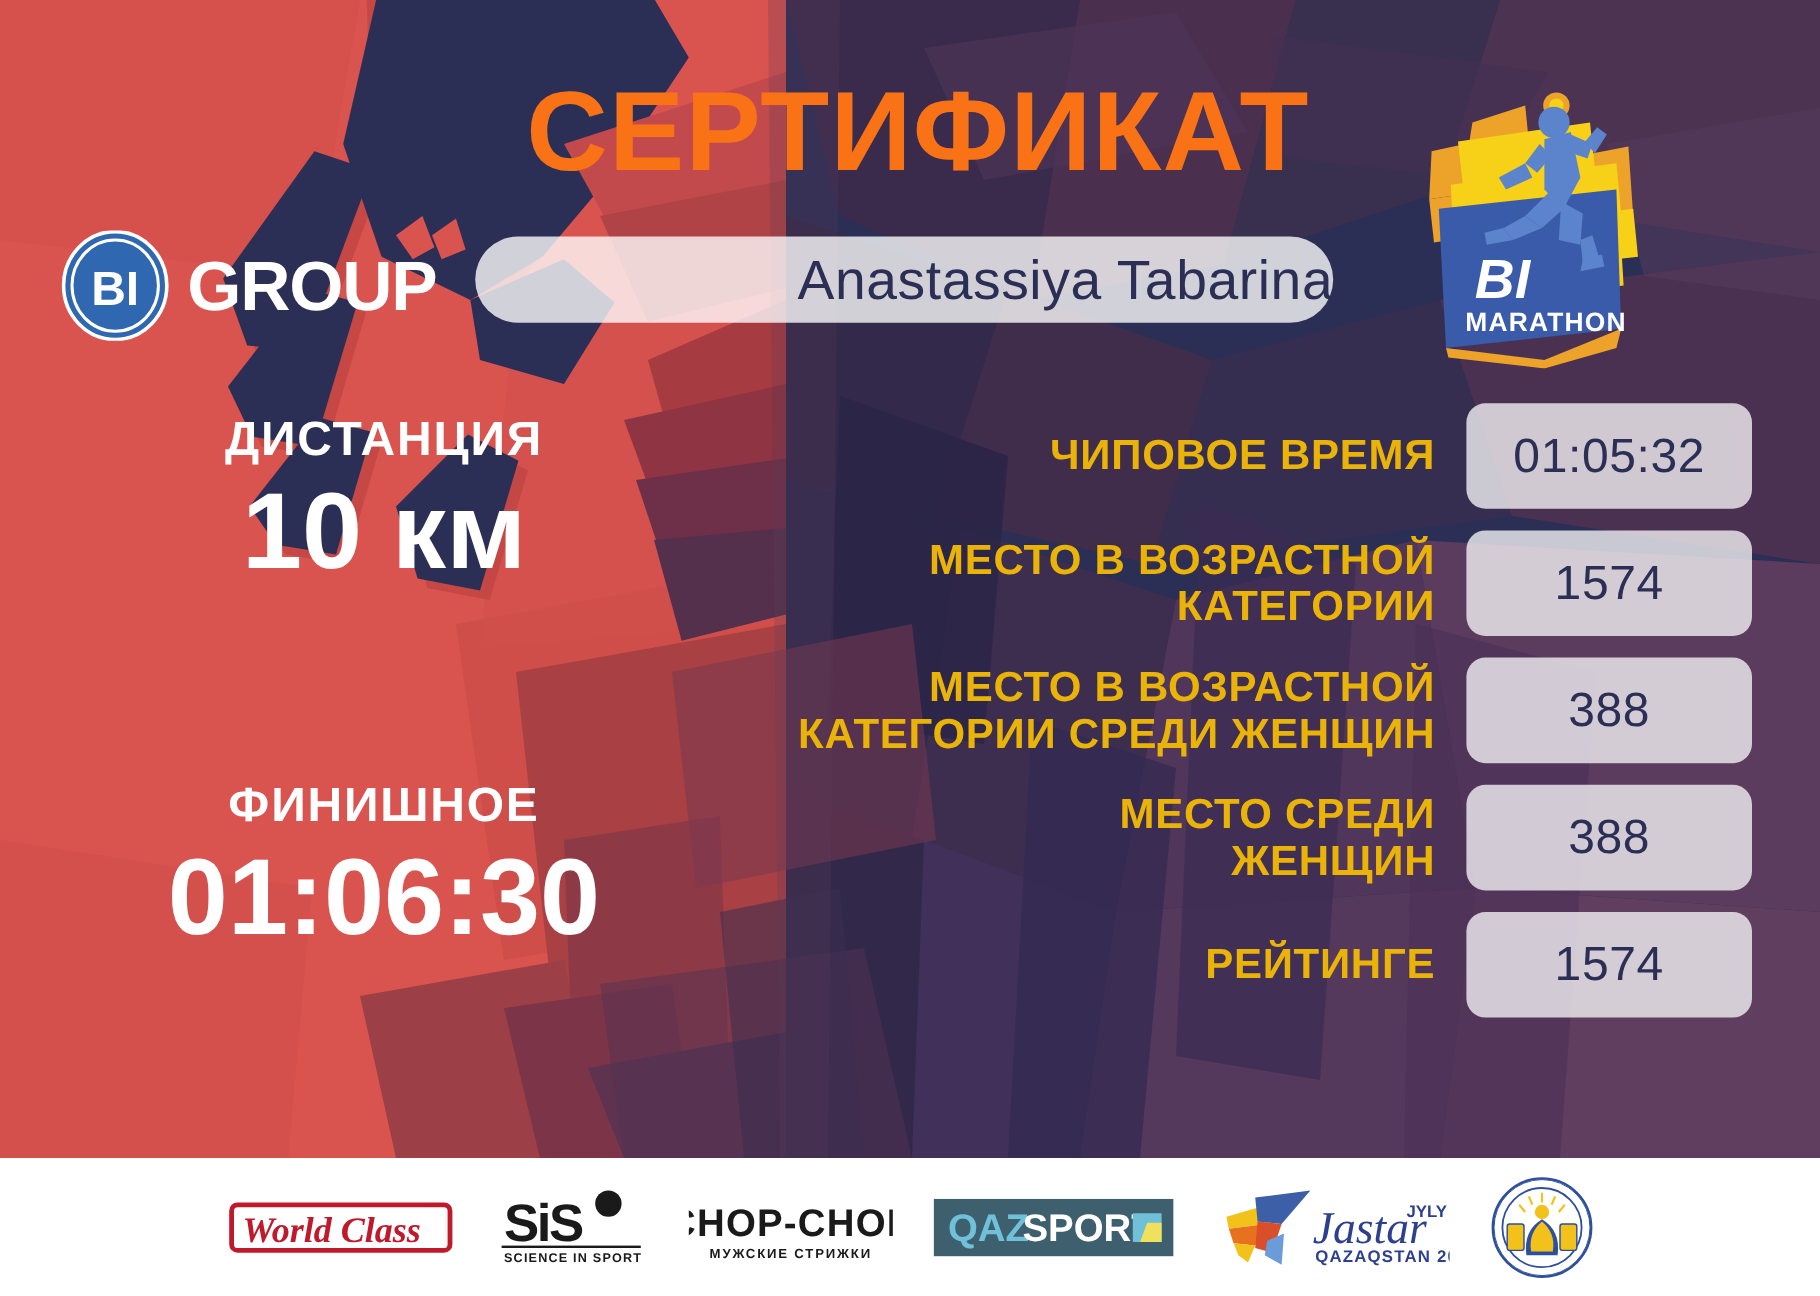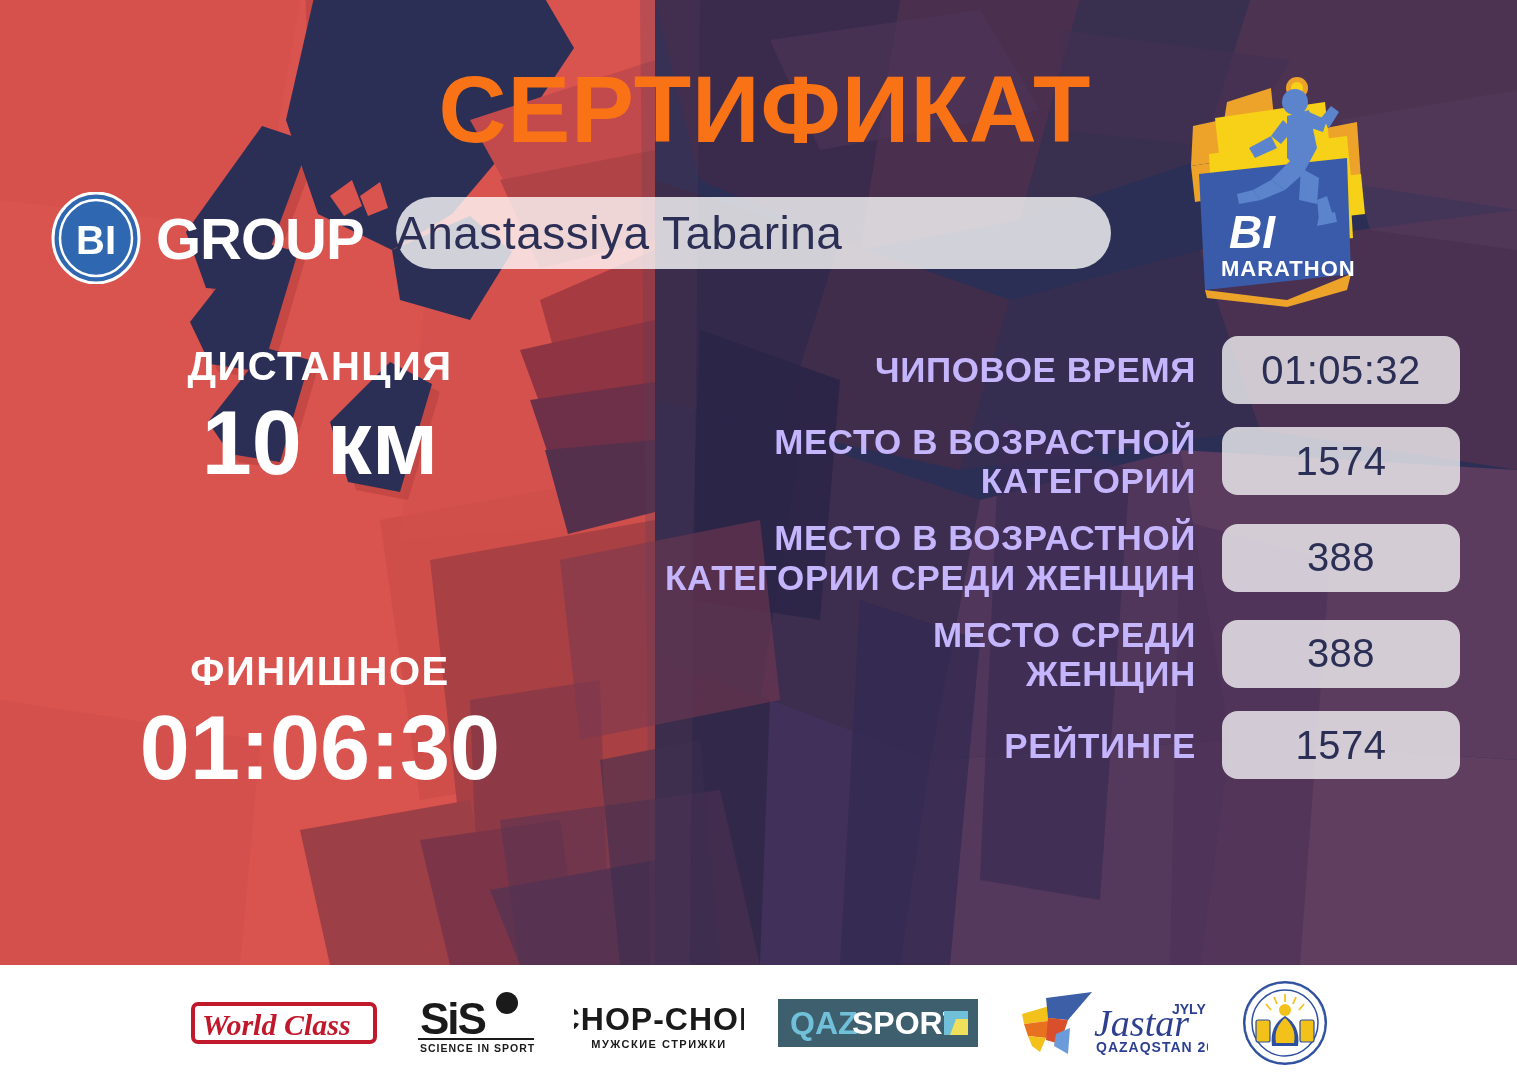--- a/index.html
+++ b/index.html
@@ -45,21 +45,21 @@
     z-index:30;
     white-space:nowrap;
   }
 
   .name-pill {
     position:absolute;
     left:396px; top:197px;
     width:715px; height:72px;
     border-radius:36px;
     background:rgba(255,255,255,0.78);
-    display:flex; align-items:center; justify-content:flex-start;
+    display:flex; align-items:center; justify-content:flex-end;
     z-index:30;
   }
   .name-pill span {
     font-size:46px;
     color:#2b2f55;
     font-weight:normal;
     letter-spacing:0.5px;
     white-space:nowrap;
   }
 
@@ -110,29 +110,29 @@
     z-index:30;
     display:flex; flex-direction:column;
     gap:18px;
   }
   .stat-row {
     display:flex; align-items:center; justify-content:flex-end; gap:26px;
   }
   .stat-row .label {
     flex:1;
     text-align:right;
-    color:#c4b5fd;
+    color:#eab308;
     font-weight:bold;
     font-size:35px;
     line-height:1.12;
     letter-spacing:0.6px;
   }
   .stat-row .chip {
     flex:0 0 auto;
-    width:238px; height:68px;
+    width:238px; height:88px;
     border-radius:16px;
     background:rgba(255,255,255,0.74);
     display:flex; align-items:center; justify-content:center;
     color:#2b2f55;
     font-size:40px;
     letter-spacing:0.5px;
   }
 </style>
 </head>
 <body>

